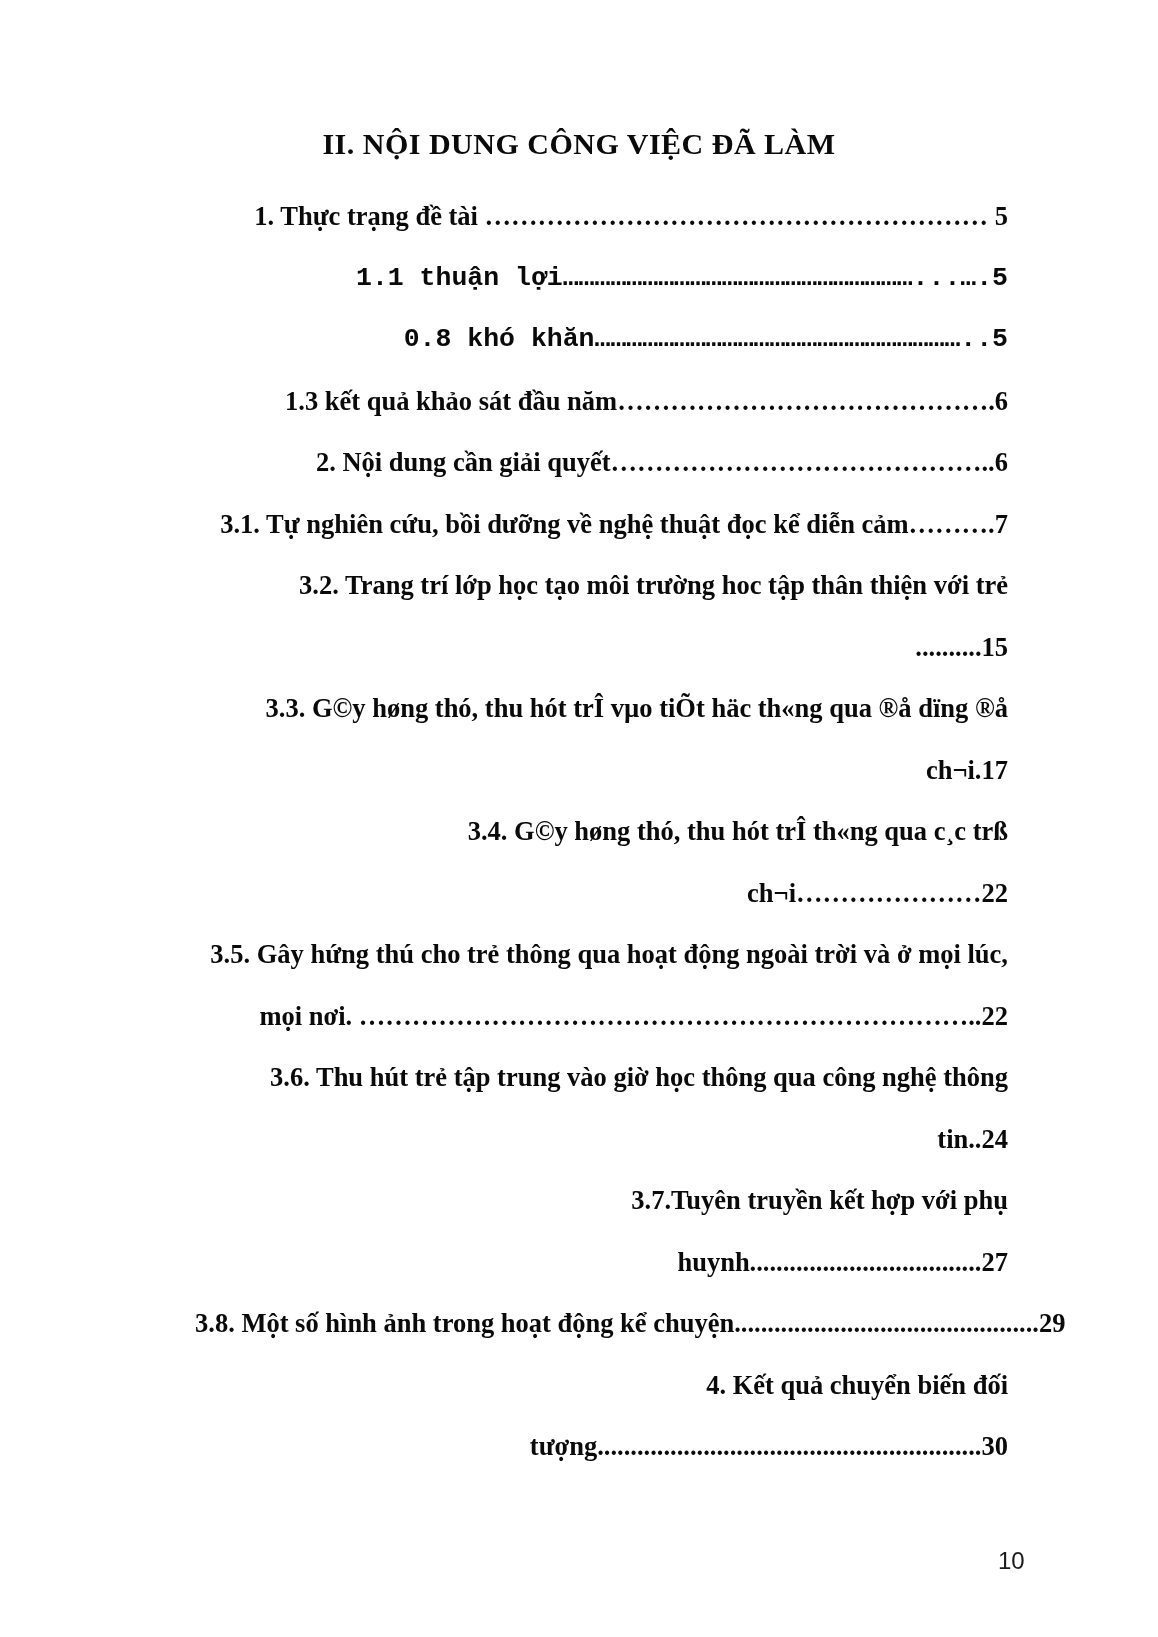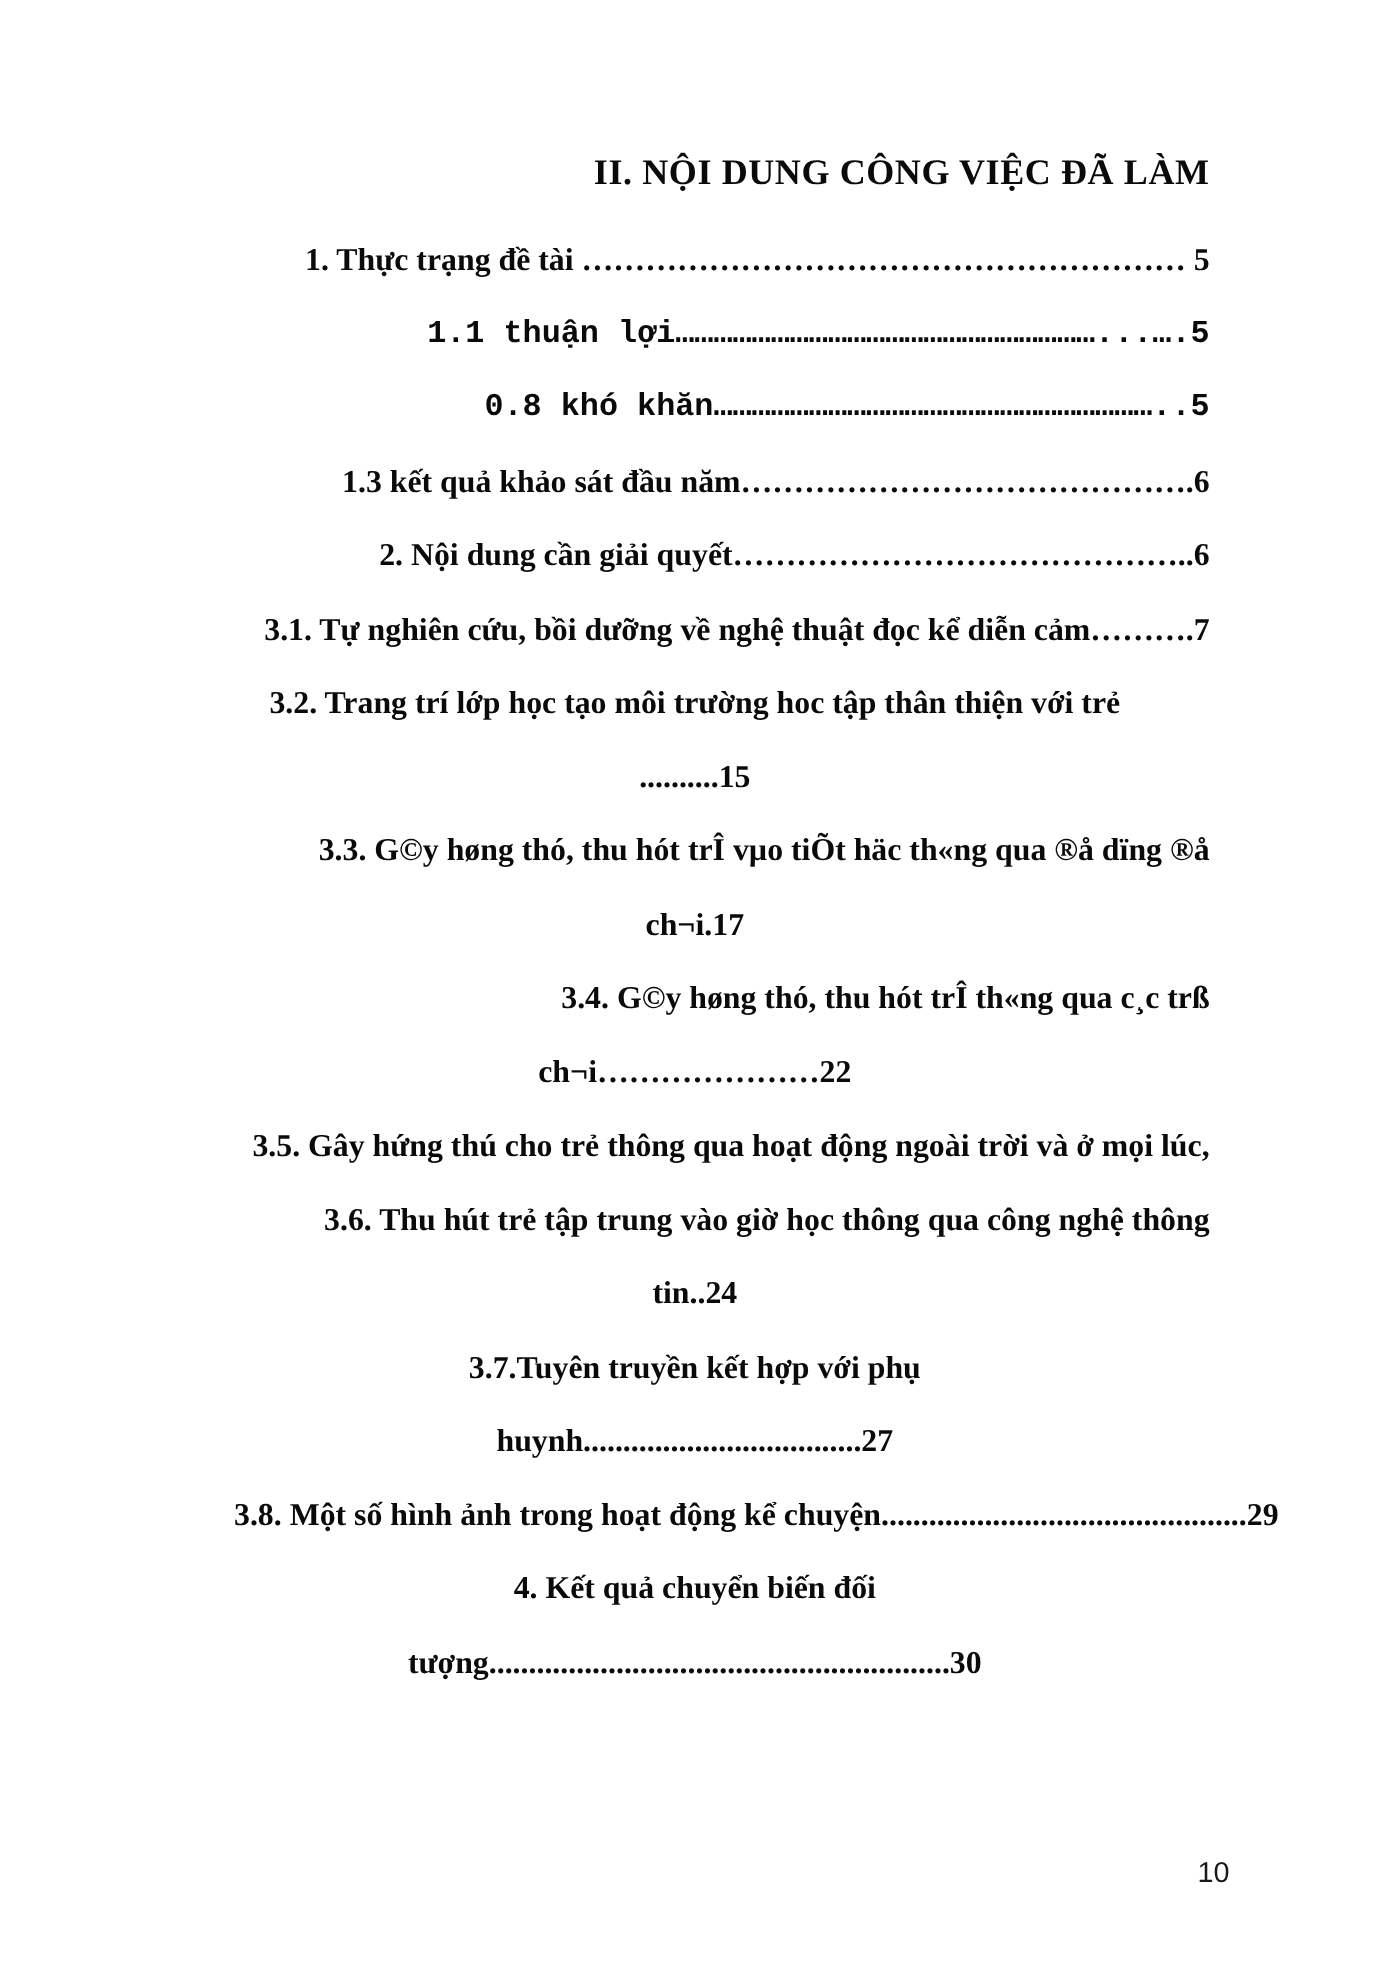--- a/index.html
+++ b/index.html
@@ -15,33 +15,33 @@
     overflow: hidden;
     font-family: "Liberation Serif", "DejaVu Serif", serif;
     color: #0a0a0a;
   }
   .content {
     padding: 122px 150px 0 150px;
   }
   .doc-title {
     font-size: 30px;
     font-weight: bold;
-    text-align: right;
+    text-align: center;
     line-height: 44px;
     margin-bottom: 20px;
     letter-spacing: 0.5px;
   }
   .line {
     font-size: 26.5px;
     font-weight: bold;
     line-height: 61.5px;
     white-space: nowrap;
     text-align: right;
   }
-  .c    { text-align: center; }
+  .c    { }
   .l20  { padding-left: 20px; }
   .l40  { padding-left: 40px; }
   .l45  { padding-left: 45px; }
   .l58  { padding-left: 58px; }
   .l65  { padding-left: 65px; }
   .l75  { padding-left: 75px; font-family: Liberation Mono, monospace; }
   .l95  { padding-left: 95px; }
   .l110 { padding-left: 110px; }
   .l205 { padding-left: 205px; }
   .page-number {
@@ -68,20 +68,21 @@
     <div class="line l65">1.3 kết quả khảo sát đầu năm…………………………………….6</div>
     <div class="line l40">2.  Nội dung cần giải quyết……………………………………..6</div>
     <div class="line l45">3.1. Tự nghiên cứu, bồi dưỡng về nghệ thuật đọc kể diễn cảm……….7</div>
     <div class="line c">3.2. Trang trí lớp học tạo môi trường hoc tập thân thiện với trẻ</div>
     <div class="line c">..........15</div>
     <div class="line l95">3.3. G©y høng thó, thu hót trÎ vµo tiÕt häc th«ng qua ®å dïng ®å</div>
     <div class="line c">ch¬i.17</div>
     <div class="line l205">3.4. G©y høng thó, thu hót trÎ th«ng qua c¸c trß</div>
     <div class="line c">ch¬i…………………22</div>
     <div class="line l40">3.5. Gây hứng thú cho trẻ thông qua hoạt động ngoài trời và ở mọi lúc,</div>
+    <div class="line l58">mọi nơi. ……………………………………………………………..22</div>
     <div class="line l110">3.6. Thu hút trẻ tập trung vào giờ học thông qua công nghệ thông</div>
     <div class="line c">tin..24</div>
     <div class="line c">3.7.Tuyên truyền kết hợp với phụ</div>
     <div class="line c">huynh...................................27</div>
     <div class="line l45">3.8. Một số hình ảnh trong hoạt động kể chuyện..............................................29</div>
     <div class="line c">4. Kết quả chuyển biến đối</div>
     <div class="line c">tượng..........................................................30</div>
 
   </div>
 

